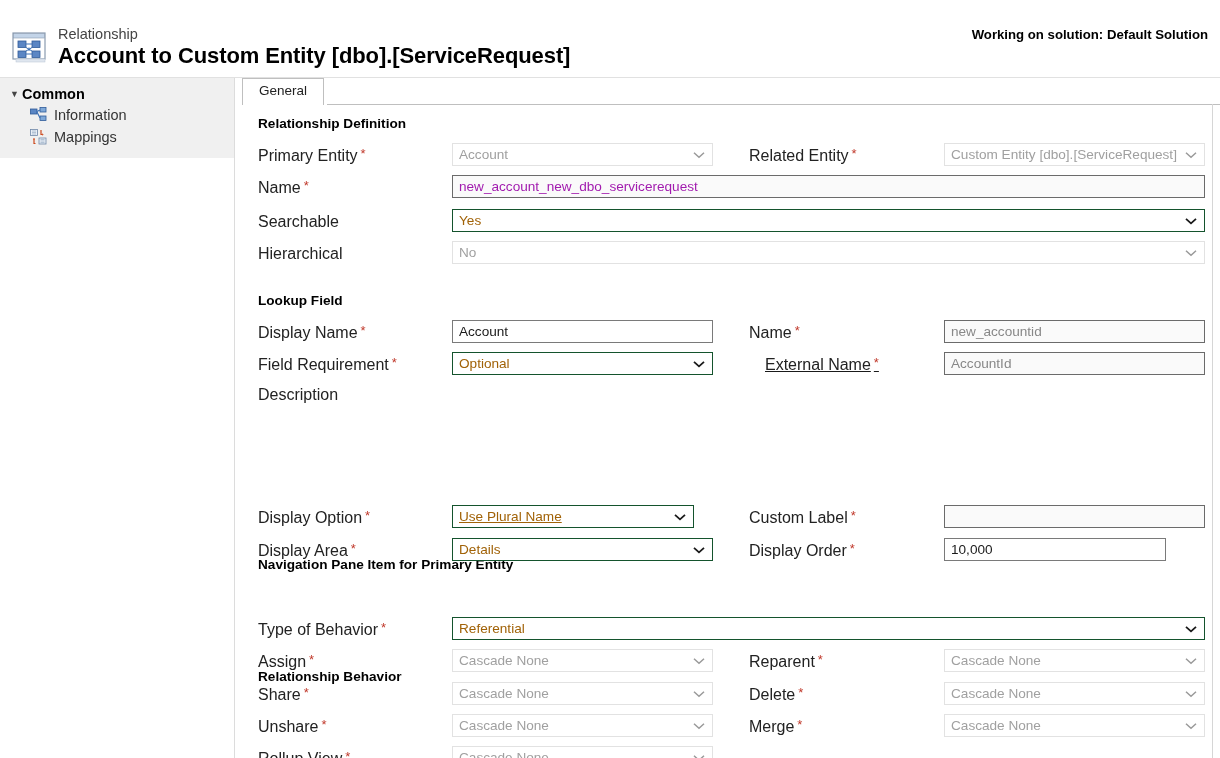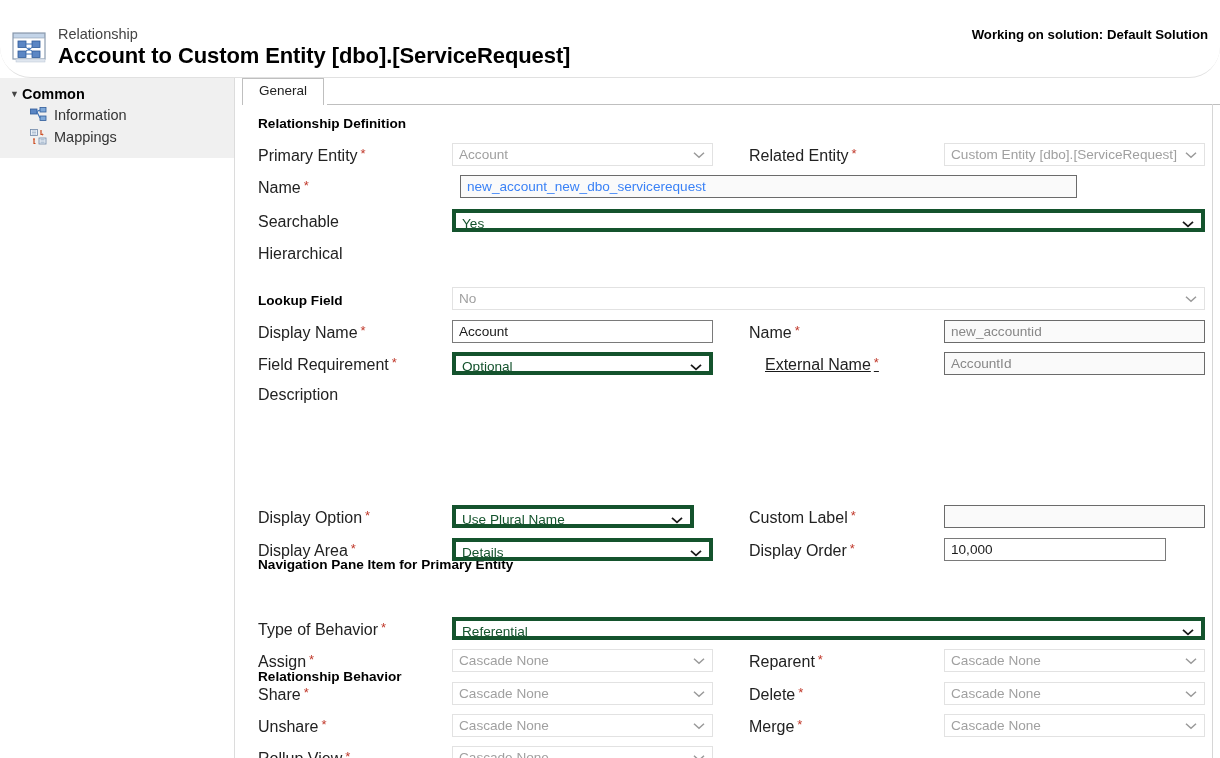--- a/index.html
+++ b/index.html
@@ -11,21 +11,20 @@
     color: #1a1a1a;
     overflow: hidden;
   }
 
   
   .header {
     position: relative;
     height: 78px;
     background: #ffffff;
     border-bottom: 1px solid #e1e1e1;
-    border-radius: 31px;
   }
   .hdr-icon {
     position: absolute;
     left: 11px; top: 30px;
     width: 38px; height: 34px;
   }
   .hdr-text { position: absolute; left: 58px; top: 25px; }
   .hdr-kicker {
     font-size: 14.5px;
     color: #444444;
@@ -176,23 +175,23 @@
     line-height: 21px;
     padding: 0 6px;
     background: #ffffff;
     border: 1px solid #8a8a8a;
     color: #1a1a1a;
     white-space: nowrap;
     overflow: hidden;
   }
   
   .fld.sel {
-    border: 4px solid #14532d;
-    background: #ffffff;
-    color: #14532d;
+    border: 1px solid #14532d;
+    background: #ffffff;
+    color: #a16207;
   }
   
   .fld.disabled {
     border: 1px solid #e2e2e2;
     background: #ffffff;
     color: #a0a0a0;
   }
   
   .fld.readonly {
     border: 1px solid #6b6b6b;
@@ -326,40 +325,40 @@
         <span class="caret">
             <svg width="12" height="8" viewBox="0 0 12 8">
               <path d="M1 1.8 L6 6.3 L11 1.8" stroke="#9a9a9a" stroke-width="1.5" fill="none"></path>
             </svg>
           </span>
       </div>
 
       <div class="row" style="left:23px; top:74px;">
         <span class="lbl">Name</span><span class="req">*</span>
       </div>
-      <div class="fld readonly dark-text" style="left:225px; top:70px; width:617px; color:#3b82f6;">
+      <div class="fld readonly dark-text" style="left:217px; top:70px; width:753px; color:#a21caf;">
         <span>new_account_new_dbo_servicerequest</span>
       </div>
 
       <div class="row" style="left:23px; top:108px;">
         <span class="lbl">Searchable</span>
       </div>
       <div class="fld sel" style="left:217px; top:104px; width:753px;">
         <span>Yes</span>
         <span class="caret">
             <svg width="12" height="8" viewBox="0 0 12 8">
               <path d="M1 1.8 L6 6.3 L11 1.8" stroke="#1a1a1a" stroke-width="1.8" fill="none"></path>
             </svg>
           </span>
       </div>
 
       <div class="row" style="left:23px; top:140px;">
         <span class="lbl">Hierarchical</span>
       </div>
-      <div class="fld disabled" style="left:217px; top:136px; width:753px;margin-top:46px;">
+      <div class="fld disabled" style="left:217px; top:136px; width:753px;">
         <span>No</span>
         <span class="caret">
             <svg width="12" height="8" viewBox="0 0 12 8">
               <path d="M1 1.8 L6 6.3 L11 1.8" stroke="#9a9a9a" stroke-width="1.5" fill="none"></path>
             </svg>
           </span>
       </div>
 
       <div class="row section-title" style="left:23px; top:188px;">Lookup Field</div>
 

